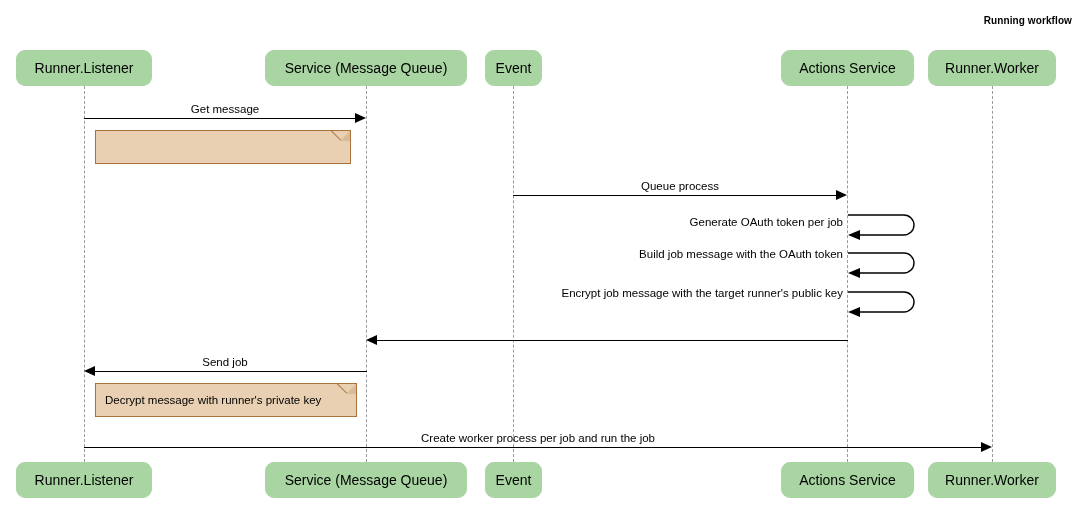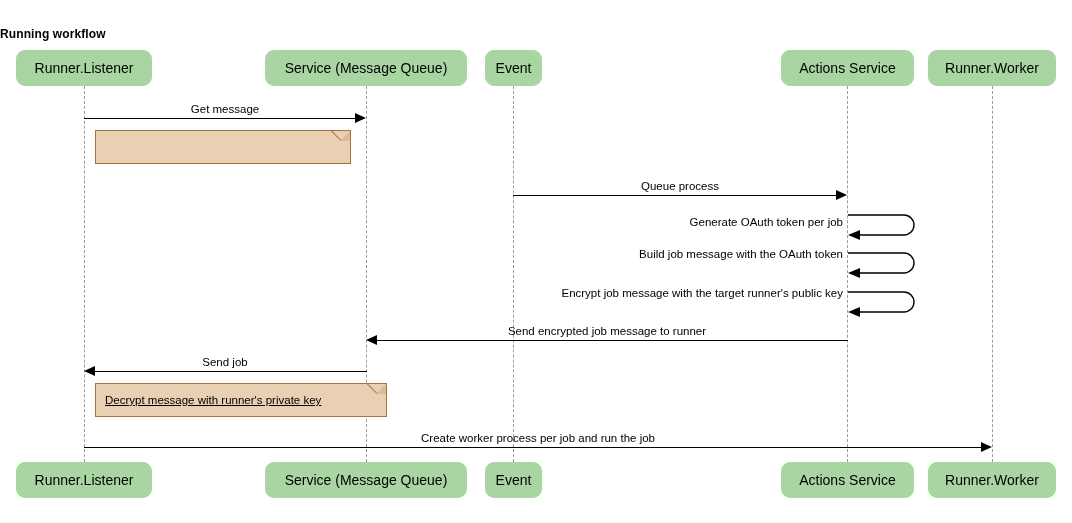--- a/index.html
+++ b/index.html
@@ -11,24 +11,24 @@
     position: relative;
     width: 1072px;
     height: 523px;
     background: #ffffff;
     font-family: "Liberation Sans", sans-serif;
     overflow: hidden;
   }
   #title {
     position: absolute;
     left: 0;
-    top: 27px;
+    top: 15px;
     width: 1072px;
-    text-align: left;
-    font-size: 12px;
+    text-align: right;
+    font-size: 10px;
     font-weight: bold;
     color: #000000;
     letter-spacing: 0.1px;
   }
   .lifeline {
     position: absolute;
     width: 0;
     border-left: 1px dashed #9a9a9a;
   }
   .participant {
@@ -179,29 +179,28 @@
   </div>
 
   <div class="msg-label right" style="left:843px; top:287px;">Encrypt job message with the target runner's public key</div>
   <div class="selfloop" style="left:846px; top:286px;">
     <svg width="80" height="34" viewBox="0 0 80 34">
       <path d="M2 6 H58 A10 10 0 0 1 58 26 H14" fill="none" stroke="#000000" stroke-width="1.4"></path>
       <polygon points="14,21 2,26 14,31" fill="#000000"></polygon>
     </svg>
   </div>
 
-  <div class="msg-label center" style="left:607px; top:325px;">Send encrypted job message to runner</div>
   <div class="arrow-line" style="left:377px; top:340px; width:471px;"></div>
   <div class="arrow-head l" style="left:366px; top:335px;"></div>
 
   <div class="msg-label center" style="left:225px; top:356px;">Send job</div>
   <div class="arrow-line" style="left:95px; top:371px; width:272px;"></div>
   <div class="arrow-head l" style="left:84px; top:366px;"></div>
 
-  <div class="note" style="left:95px; top:383px; width:292px; height:34px;text-decoration:underline;">
+  <div class="note" style="left:95px; top:383px; width:262px; height:34px;">
     <span>Decrypt message with runner's private key</span>
     <span class="note-fold"></span>
     <span class="note-fold-edge"></span>
   </div>
 
   <div class="msg-label center" style="left:538px; top:432px;">Create worker process per job and run the job</div>
   <div class="arrow-line" style="left:84px; top:447px; width:897px;"></div>
   <div class="arrow-head r" style="left:981px; top:442px;"></div>
 
 </div>

